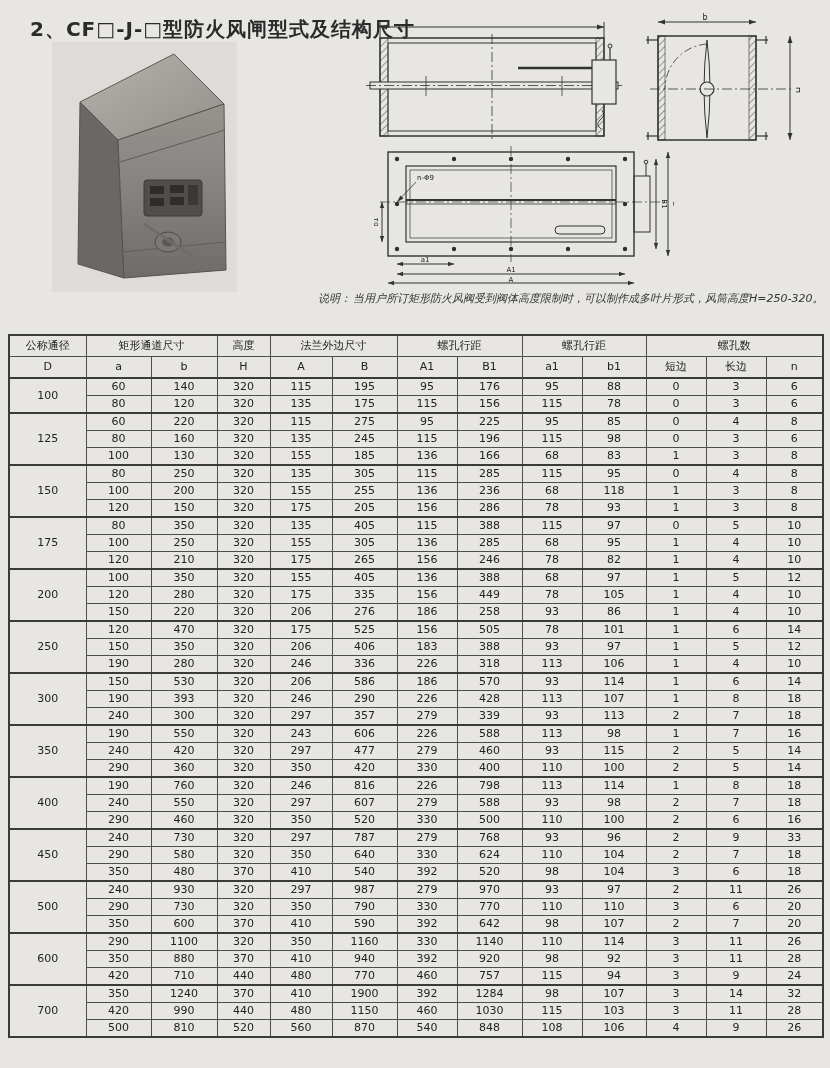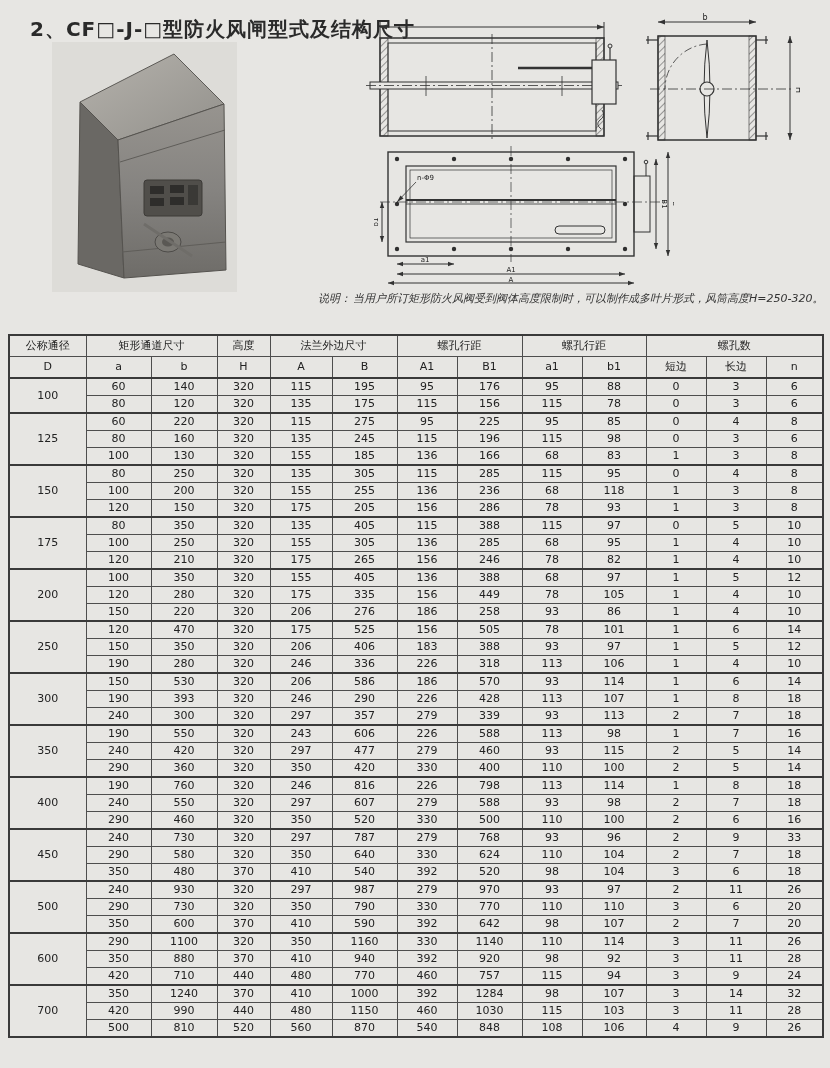--- a/index.html
+++ b/index.html
@@ -773,21 +773,21 @@
           <td>3</td>
           <td>9</td>
           <td>24</td>
         </tr>
         <tr class="group-start">
           <td rowspan="3" class="dcell">700</td>
           <td>350</td>
           <td>1240</td>
           <td>370</td>
           <td>410</td>
-          <td>1000</td>
+          <td>1900</td>
           <td>392</td>
           <td>1284</td>
           <td>98</td>
           <td>107</td>
           <td>3</td>
           <td>14</td>
           <td>32</td>
         </tr>
         <tr>
           <td>420</td>

